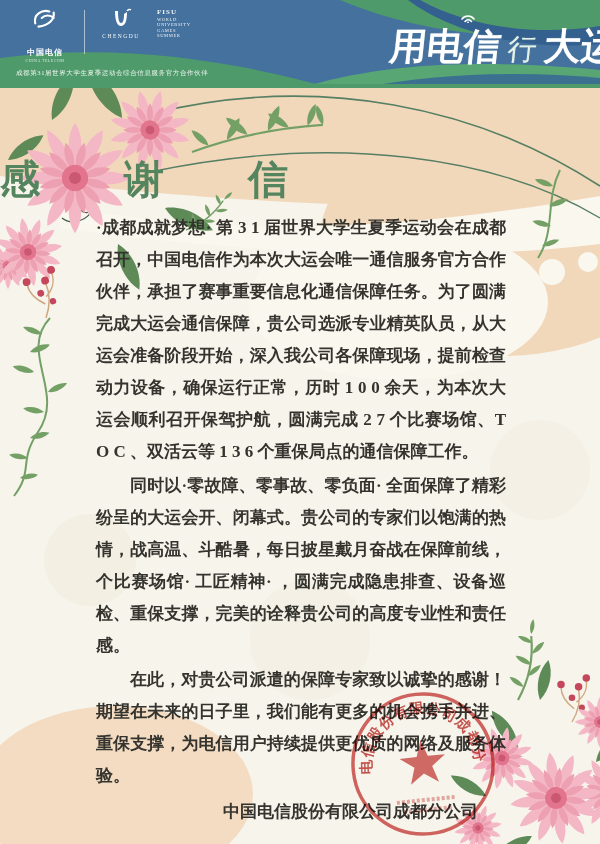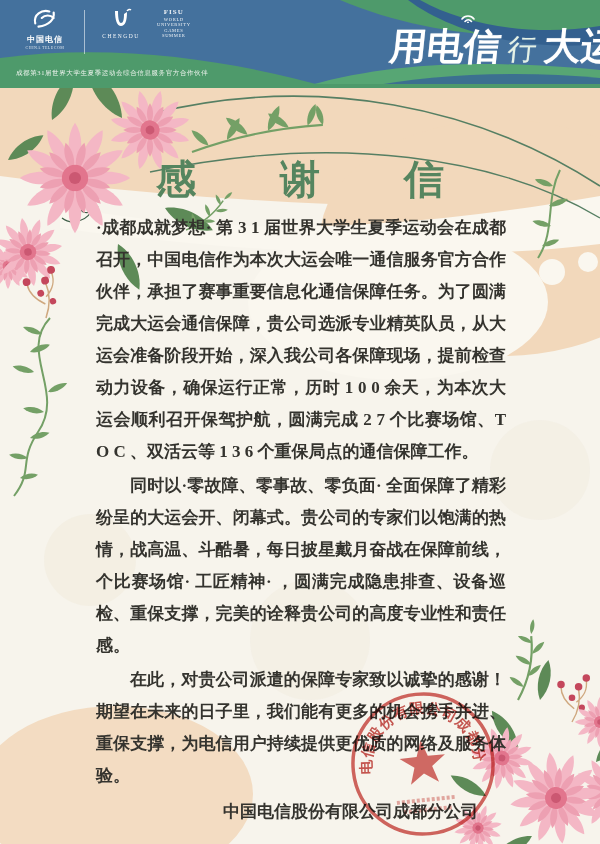--- a/index.html
+++ b/index.html
@@ -6,36 +6,36 @@
   body{
     width:600px;height:844px;position:relative;overflow:hidden;
     background:#f7f4ec;
     font-family:"Liberation Serif",serif;
   }
   
   .banner{position:absolute;left:0;top:0;width:600px;height:88px;z-index:4;overflow:hidden;}
   .banner svg.bg{position:absolute;inset:0;}
   .logos{position:absolute;left:16px;top:8px;display:flex;align-items:flex-start;gap:10px;color:#fff;z-index:2;}
   .logo-ct{display:flex;flex-direction:column;align-items:center;width:58px;}
-  .logo-ct .cn{font-size:8px;letter-spacing:1px;margin-top:4px;font-weight:700;}
+  .logo-ct .cn{font-size:8px;letter-spacing:1px;margin-top:17px;font-weight:700;}
   .logo-ct .en{font-size:4px;opacity:.8;letter-spacing:.5px;}
   .lg-div{width:1px;height:44px;background:rgba(255,255,255,.55);margin-top:2px;}
   .logo-cd{display:flex;flex-direction:column;align-items:center;width:52px;}
   .logo-cd .lb{font-size:5.5px;letter-spacing:1.5px;margin-top:1px;opacity:.95;}
-  .logo-fisu{display:flex;flex-direction:column;line-height:5.6px;margin-top:2px;text-align:center;}
+  .logo-fisu{display:flex;flex-direction:column;line-height:5.6px;margin-top:2px;}
   .logo-fisu .f0{font-size:7px;font-weight:700;letter-spacing:1px;margin-bottom:1px;}
   .logo-fisu span{font-size:4.6px;letter-spacing:.6px;opacity:.9;}
   .partner{position:absolute;left:16px;bottom:10px;font-size:6.5px;color:#eef4ee;letter-spacing:.6px;z-index:2;}
   .slogan{position:absolute;top:22px;right:-18px;white-space:nowrap;color:#fff;font-weight:700;
           transform:skewX(-6deg);z-index:2;text-shadow:0 0 1px rgba(255,255,255,.4);}
   .slogan .big{font-size:37px;}
   .slogan .mid{font-size:29px;font-weight:400;color:#e4f2e6;padding:0 3px;}
   .wifi{position:absolute;top:9px;right:122px;z-index:3;}
   
-  .title{position:absolute;top:152px;left:0;width:600px;box-sizing:border-box;padding-left:156px;
+  .title{position:absolute;top:152px;left:0;width:600px;box-sizing:border-box;
          font-size:40px;font-weight:700;color:#55855f;letter-spacing:84px;white-space:nowrap;z-index:2;}
   
   .letter-body{position:absolute;left:96px;top:212px;width:410px;z-index:2;
        color:#34332e;font-size:17px;line-height:32px;font-weight:600;
        text-align:justify;word-break:break-all;}
   .salutation{font-weight:700;letter-spacing:.5px;}
   .letter-body p{margin:0 0 2px;text-indent:2em;}
   .letter-body p.first{text-indent:0;}
   .sig{margin-top:4px;font-weight:700;}
   .sig .l1{text-align:right;padding-right:28px;}

